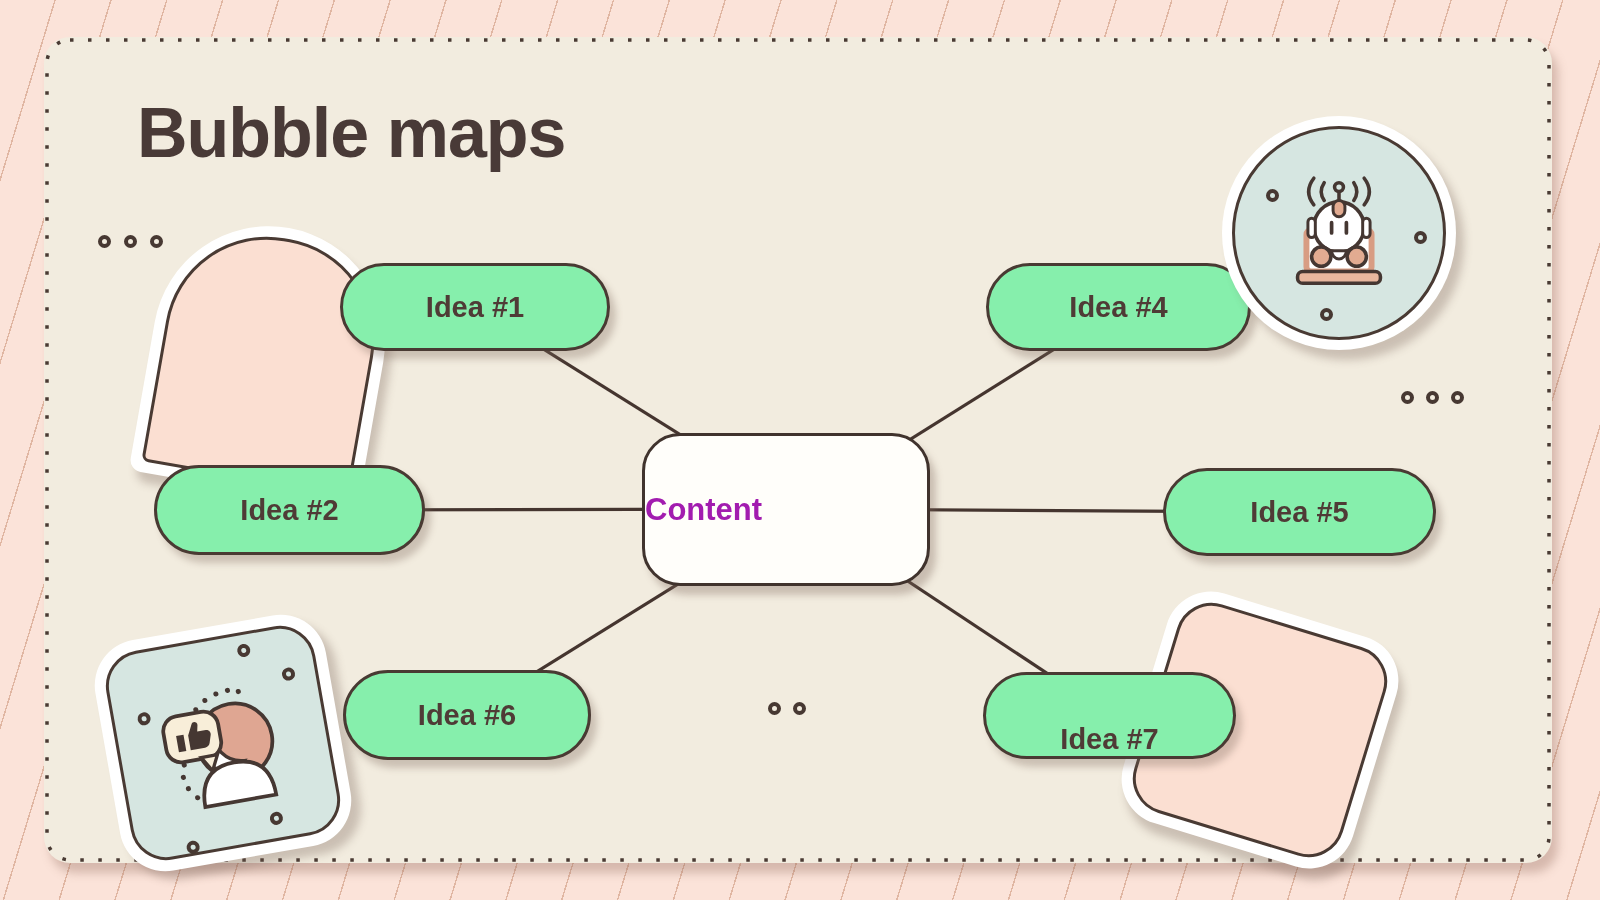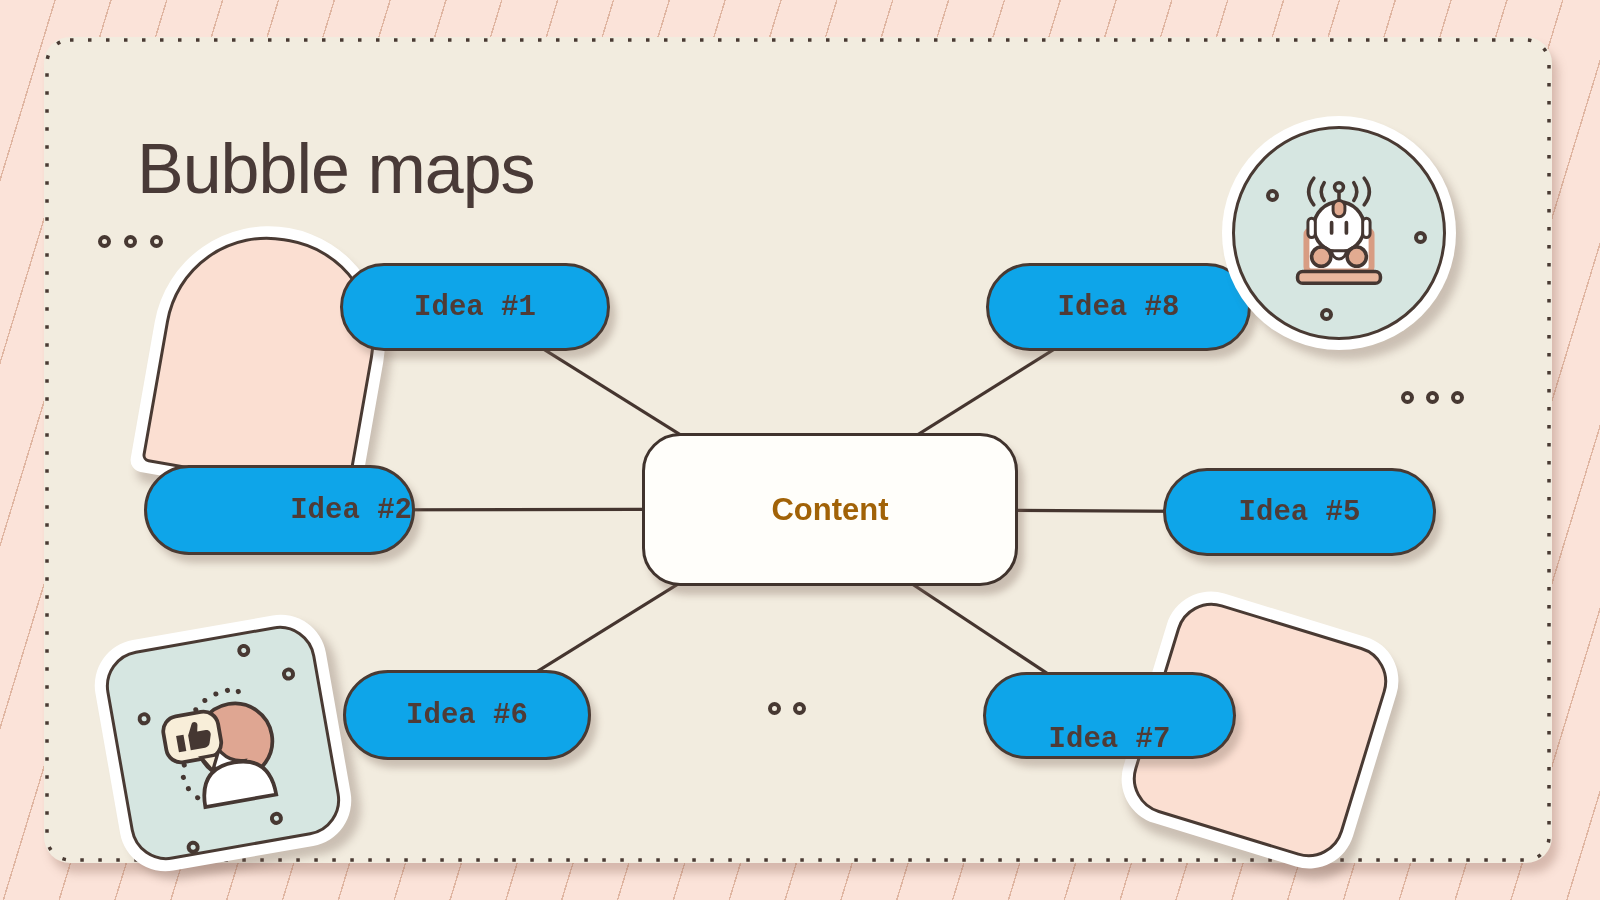--- a/index.html
+++ b/index.html
@@ -17,49 +17,48 @@
   .panel{
     position:absolute;left:44px;top:37px;width:1508px;height:826px;
     background:#f2ecdf;border-radius:26px;
     box-shadow:6px 10px 10px rgba(146,106,91,0.35);
   }
   .panel-border{position:absolute;left:0;top:0;}
 
   
   .title{
     position:absolute;left:137px;top:93px;
-    font-size:70px;font-weight:normal;color:#493a37;letter-spacing:-1px;margin-top:36px;
+    font-size:70px;font-weight:bold;color:#493a37;letter-spacing:-1px;
   }
 
   
   .lines{position:absolute;left:0;top:0;pointer-events:none;}
 
   
   .bubble{
     position:absolute;box-sizing:border-box;
-    background:#0ea5e9;border:3px solid #493a33;border-radius:60px;
+    background:#86efac;border:3px solid #493a33;border-radius:60px;
     display:flex;align-items:center;justify-content:center;
     font-size:29px;font-weight:bold;color:#4f3b36;
     box-shadow:6px 8px 7px rgba(125,102,92,0.33);
-    font-family:Liberation Mono, monospace;
   }
   .b1{left:340px;top:263px;width:270px;height:88px;}
-  .b2{left:144px;top:465px;width:271px;height:90px;justify-content:flex-end;}
+  .b2{left:154px;top:465px;width:271px;height:90px;}
   .b3{left:343px;top:670px;width:248px;height:90px;}
   .b4{left:986px;top:263px;width:265px;height:88px;}
   .b5{left:1163px;top:468px;width:273px;height:88px;}
   .b7{left:983px;top:672px;width:253px;height:87px;align-items:flex-end;}
 
   
   .content-node{
-    position:absolute;left:642px;top:433px;width:376px;height:153px;
+    position:absolute;left:642px;top:433px;width:288px;height:153px;
     box-sizing:border-box;background:#fffefa;
     border:3.5px solid #40332d;border-radius:38px;
-    display:flex;align-items:center;justify-content:center;
-    font-size:31px;font-weight:bold;color:#a16207;
+    display:flex;align-items:center;
+    font-size:31px;font-weight:bold;color:#a21caf;
     box-shadow:6px 9px 7px rgba(125,102,92,0.35);
   }
 
   
   .sticker{position:absolute;background:#ffffff;
     box-shadow:8px 10px 9px rgba(112,90,80,0.3);}
   .sticker .inner{position:absolute;box-sizing:border-box;border:3px solid #493a33;}
 
   .arch{left:150px;top:226px;width:232px;height:266px;
     border-radius:116px 116px 12px 12px;transform:rotate(10deg);}
@@ -158,21 +157,21 @@
   <div class="bubble b1">
     <span>Idea #1</span>
   </div>
   <div class="bubble b2">
     <span>Idea #2</span>
   </div>
   <div class="bubble b3">
     <span>Idea #6</span>
   </div>
   <div class="bubble b4">
-    <span>Idea #8</span>
+    <span>Idea #4</span>
   </div>
   <div class="bubble b5">
     <span>Idea #5</span>
   </div>
   <div class="bubble b7">
     <span>Idea #7</span>
   </div>
 
   <div class="sticker robot-circle">
     <div class="inner"></div>

